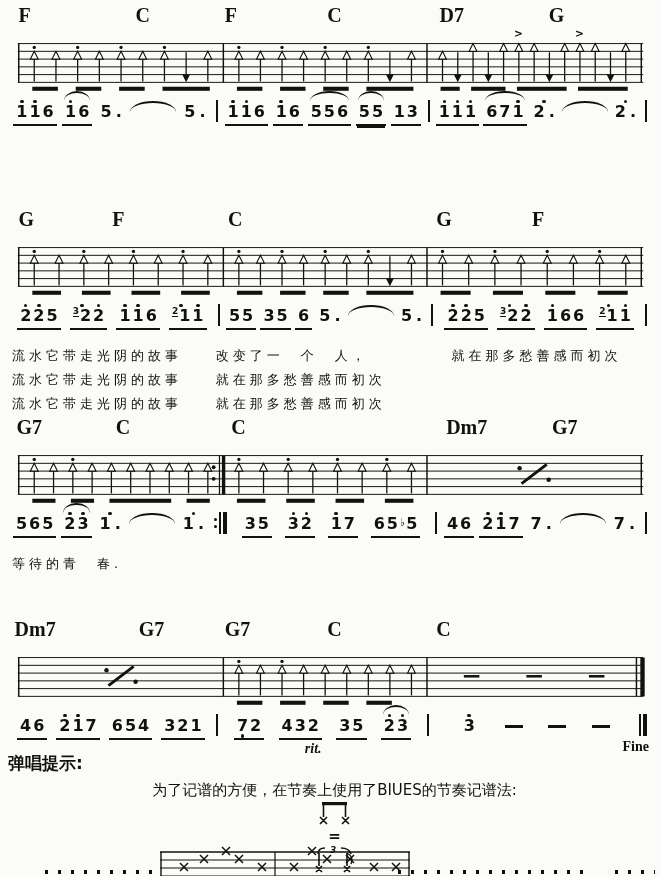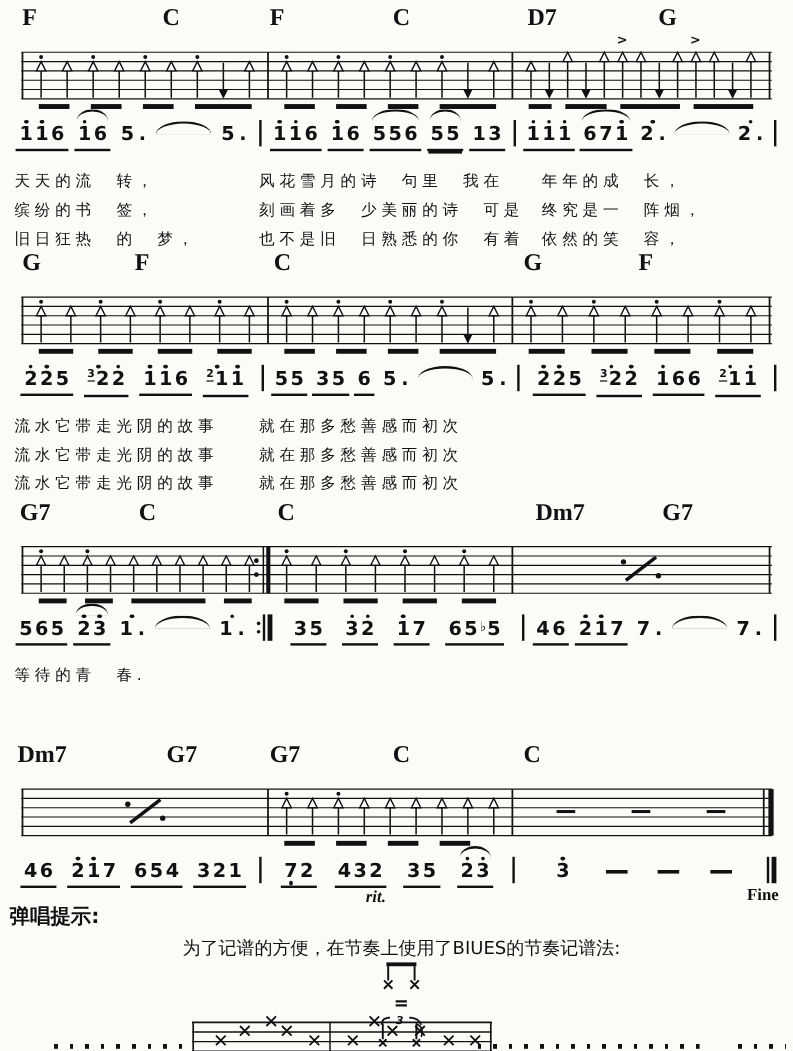--- a/index.html
+++ b/index.html
@@ -411,37 +411,20 @@
             <span class="dg">
               <span>2</span>
               <span class="aug">.</span>
             </span>
             <span class="bsl"></span>
           </span>
         </span>
       </div>
       <span class="nbar"></span>
     </div>
-  <div class="lyrics">
-      <div class="lyr">
-        <span class="ls ls0">天天的流　转，</span>
-        <span class="ls ls1">风花雪月的诗　句里　我在</span>
-        <span class="ls ls2">年年的成　长，</span>
-      </div>
-      <div class="lyr">
-        <span class="ls ls0">缤纷的书　签，</span>
-        <span class="ls ls1">刻画着多　少美丽的诗　可是</span>
-        <span class="ls ls2">终究是一　阵烟，</span>
-      </div>
-      <div class="lyr">
-        <span class="ls ls0">旧日狂热　的　梦，</span>
-        <span class="ls ls1">也不是旧　日熟悉的你　有着</span>
-        <span class="ls ls2">依然的笑　容，</span>
-      </div>
-    </div>
 </section>
 <section class="system" style="top:208px">
   <div class="chords">
       <span class="chord" style="left: 2.8%;">G</span>
       <span class="chord" style="left: 17%;">F</span>
       <span class="chord" style="left: 34.5%;">C</span>
       <span class="chord" style="left: 66%;">G</span>
       <span class="chord" style="left: 80.5%;">F</span>
     </div>
   <svg class="staff" width="645" height="64" viewBox="0 -8 645 66">
@@ -789,20 +772,21 @@
             </span>
             <span class="bsl"></span>
           </span>
         </span>
       </div>
       <span class="nbar"></span>
     </div>
   <div class="lyrics">
       <div class="lyr">
         <span class="ls ls0">流水它带走光阴的故事</span>
+        <span class="ls ls1">改变了一　个　人，</span>
         <span class="ls ls2">就在那多愁善感而初次</span>
       </div>
       <div class="lyr">
         <span class="ls ls0">流水它带走光阴的故事</span>
         <span class="ls ls2">就在那多愁善感而初次</span>
       </div>
       <div class="lyr">
         <span class="ls ls0">流水它带走光阴的故事</span>
         <span class="ls ls2">就在那多愁善感而初次</span>
       </div>

